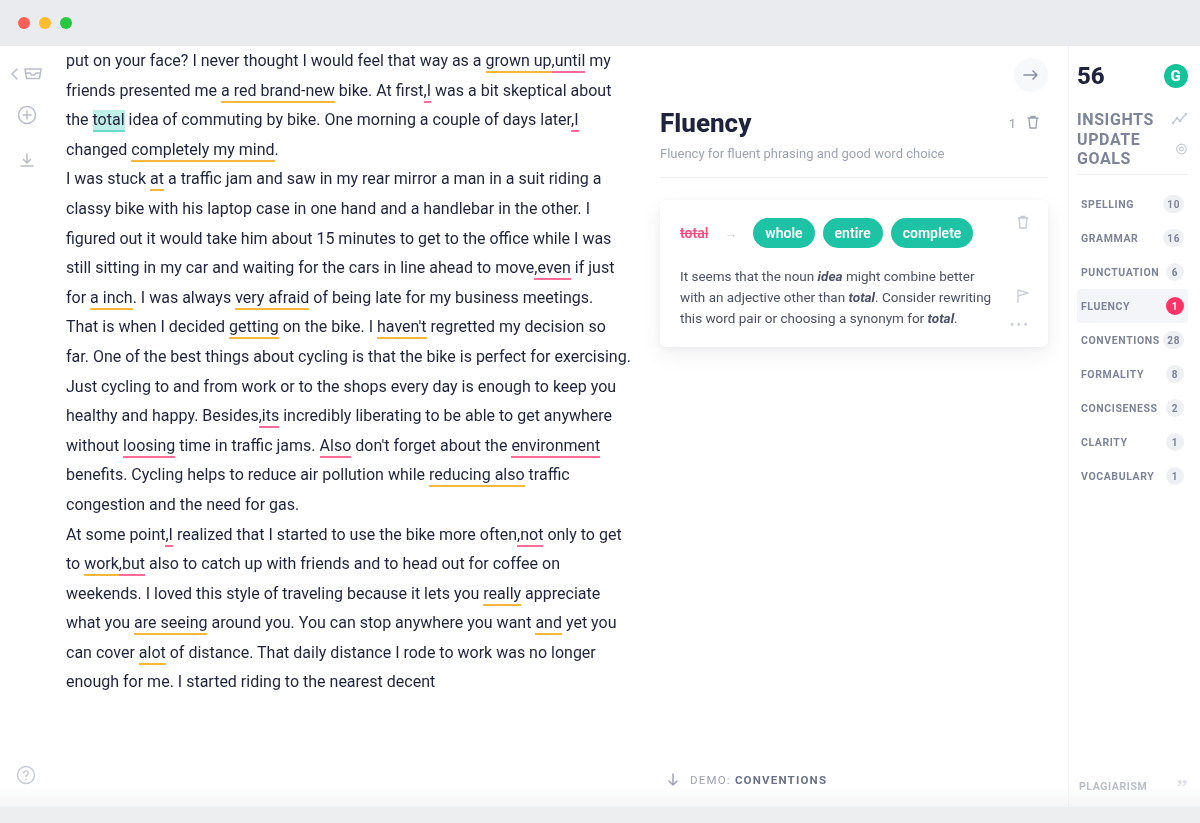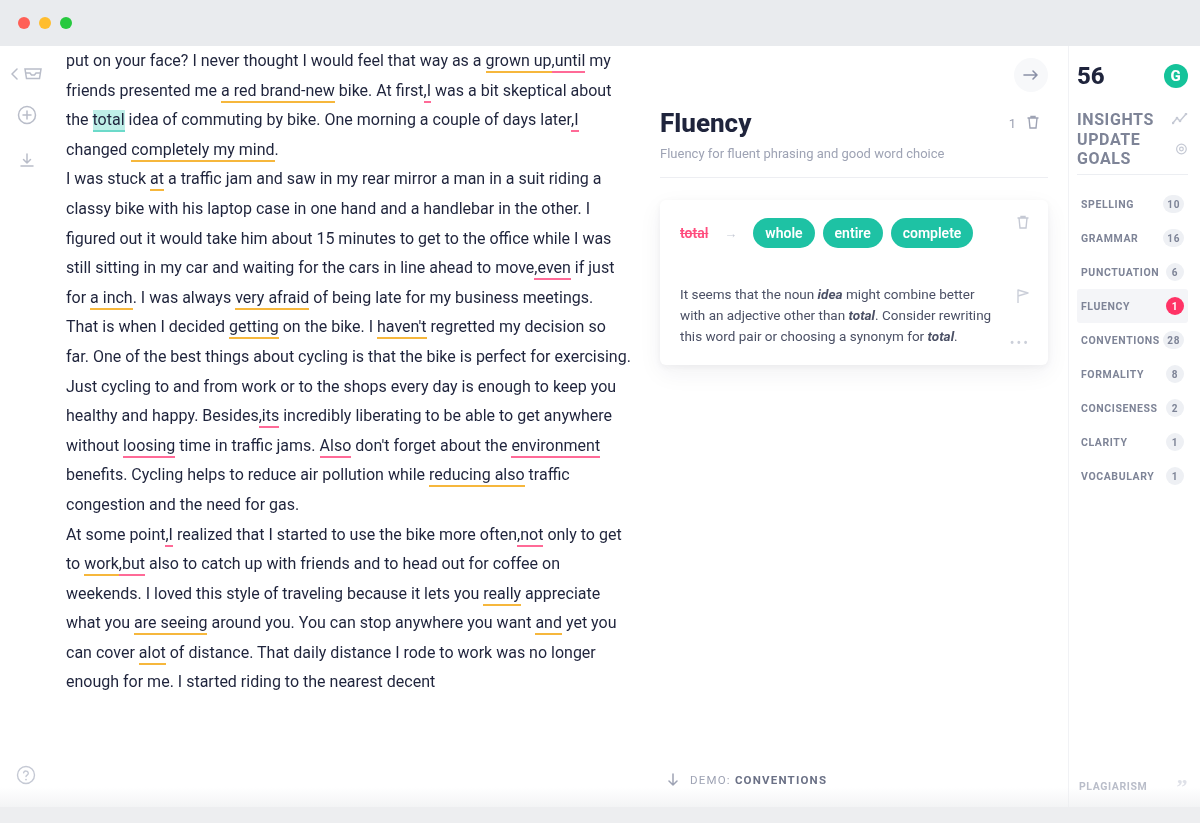--- a/index.html
+++ b/index.html
@@ -129,21 +129,21 @@
   .chips { display:flex; gap:8px; flex-wrap:wrap; align-items:center; }
   .chip {
     background:#1ec2a4;
     color:#fff;
     font-weight:600;
     font-size:14px;
     padding:7px 12px;
     border-radius:15px;
   }
   .card-text {
-    margin-top: 36px;
+    margin-top: 18px;
     font-size: 13.5px;
     line-height: 1.55;
     color: #4b5065;
     padding-right: 36px;
   }
   .card-text em { font-style: italic; font-weight: 700; }
   .card-flag { position:absolute; right:18px; top: 88px; color:#cbcfd9; }
   .card-more { position:absolute; right:18px; bottom:14px; color:#cbcfd9; letter-spacing:2px; font-size:14px; }
 
   .panel-next {

